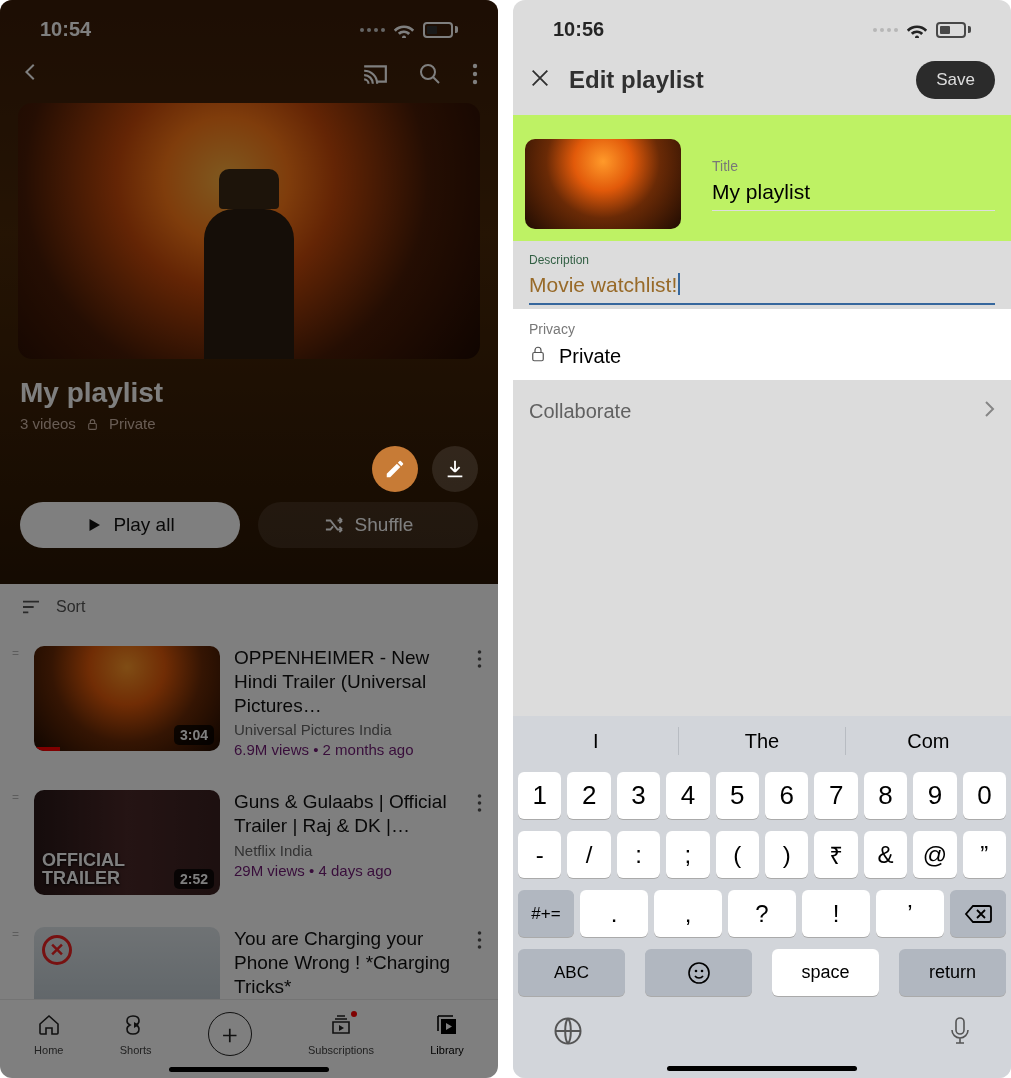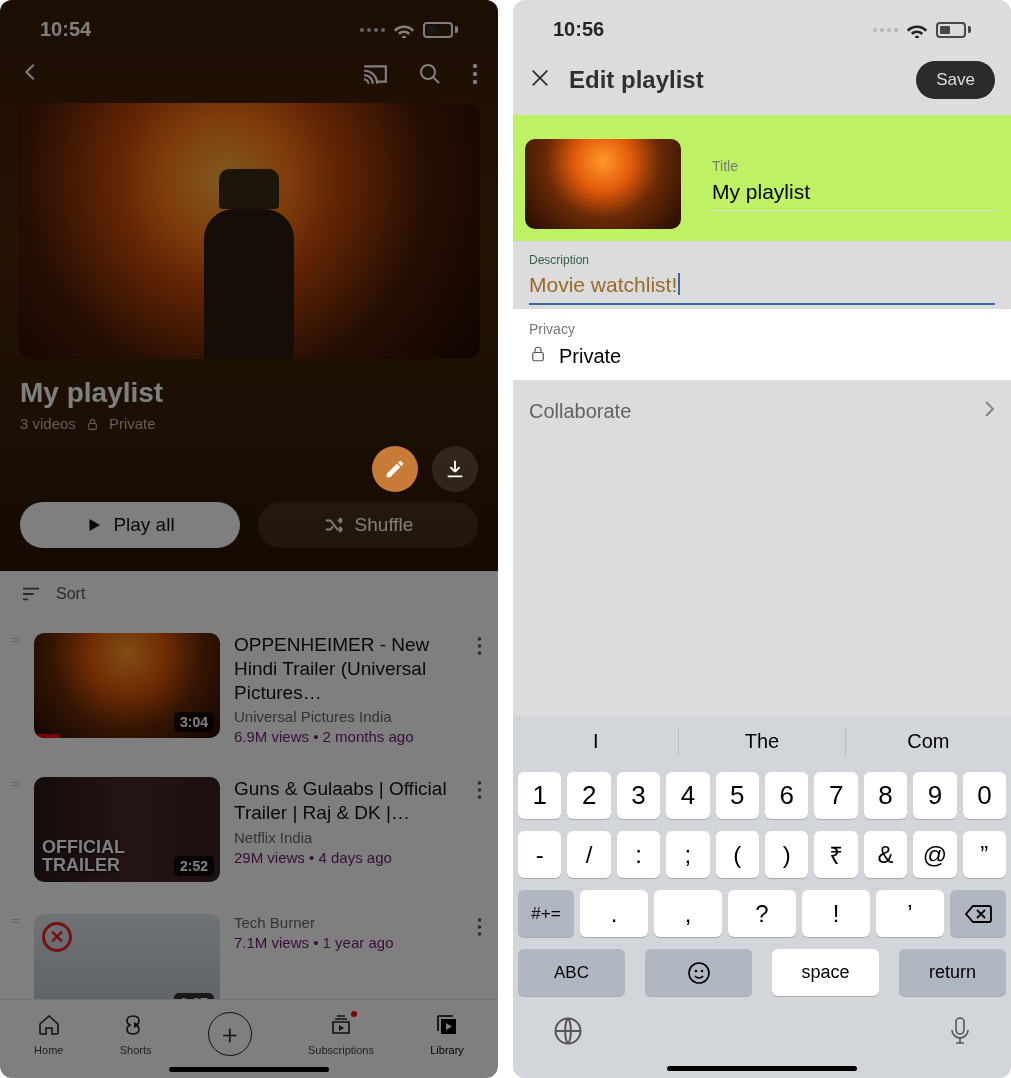--- a/index.html
+++ b/index.html
@@ -30,21 +30,21 @@
   .man { width:110px; height:200px; position:relative; }
   .hat { width:60px; height:40px; background:#3a2814; border-radius:10px 10px 4px 4px; position:absolute; top:10px; left:25px; }
   .body { width:90px; height:150px; background:#2a1c10; position:absolute; bottom:0; left:10px; border-radius:30px 30px 0 0; }
   .play-title { padding:18px 20px 6px; color:#fff; font-size:28px; font-weight:700; }
   .play-meta { padding:0 20px 14px; color:#d0b8a8; font-size:15px; display:flex; gap:10px; align-items:center; }
   .lock-small svg { display:inline-block; vertical-align:-2px; }
   .action-row { display:flex; justify-content:flex-end; gap:14px; padding:0 20px 10px; position:relative; z-index:20; }
   .circ-btn { width:46px; height:46px; border-radius:50%; display:flex; align-items:center; justify-content:center; }
   .edit-circ { background:#c77b36; color:#fff; }
   .dl-circ { background:rgba(255,255,255,0.1); color:#fff; }
-  .pill-row { display:flex; gap:18px; padding:0 20px 23px; }
+  .pill-row { display:flex; gap:18px; padding:0 20px 36px; }
   .pill { flex:1; height:46px; border-radius:23px; display:flex; align-items:center; justify-content:center; gap:10px; font-size:19px; font-weight:500; }
   .pill.solid { background:#fff; color:#111; }
   .pill.ghost { background:rgba(255,255,255,0.1); color:#fff; }
   .sort-row { background:#fff; padding:14px 20px; display:flex; gap:14px; align-items:center; color:#555; font-size:16px; }
   .video-list { background:#fff; }
   .v-item { display:flex; gap:14px; padding:16px 12px; align-items:flex-start; }
   .drag-h { width:8px; color:#bbb; font-size:12px; display:flex; align-items:center; }
   .thumb { width:186px; height:105px; border-radius:10px; position:relative; overflow:hidden; flex-shrink:0; }
   .thumb.t1 { background: radial-gradient(circle at 50% 20%, #ff9a2a 0%, #e25a0a 30%, #6a2a06 60%, #200c02 100%); }
   .thumb.t2 { background: linear-gradient(90deg,#2a1818,#4a2828,#3a2020); }
@@ -259,20 +259,21 @@
     </div>
 
     <div class="v-item">
       <div class="drag-h">=</div>
       <div class="thumb t3">
         <div class="red-x">✕</div>
         <div class="dur">9:07</div>
         <div class="red-bar" style="width:18%"></div>
       </div>
       <div class="v-info">
+        <div class="v-title">You are Charging your Phone Wrong ! *Charging Tricks*</div>
         <div class="v-chan">Tech Burner</div>
         <div class="v-meta">7.1M views • 1 year ago</div>
       </div>
       <div class="v-more">
         <svg width="5" height="18" viewBox="0 0 5 18">
             <circle cx="2.5" cy="2" r="1.8" fill="#555"></circle>
             <circle cx="2.5" cy="9" r="1.8" fill="#555"></circle>
             <circle cx="2.5" cy="16" r="1.8" fill="#555"></circle>
           </svg>
       </div>

